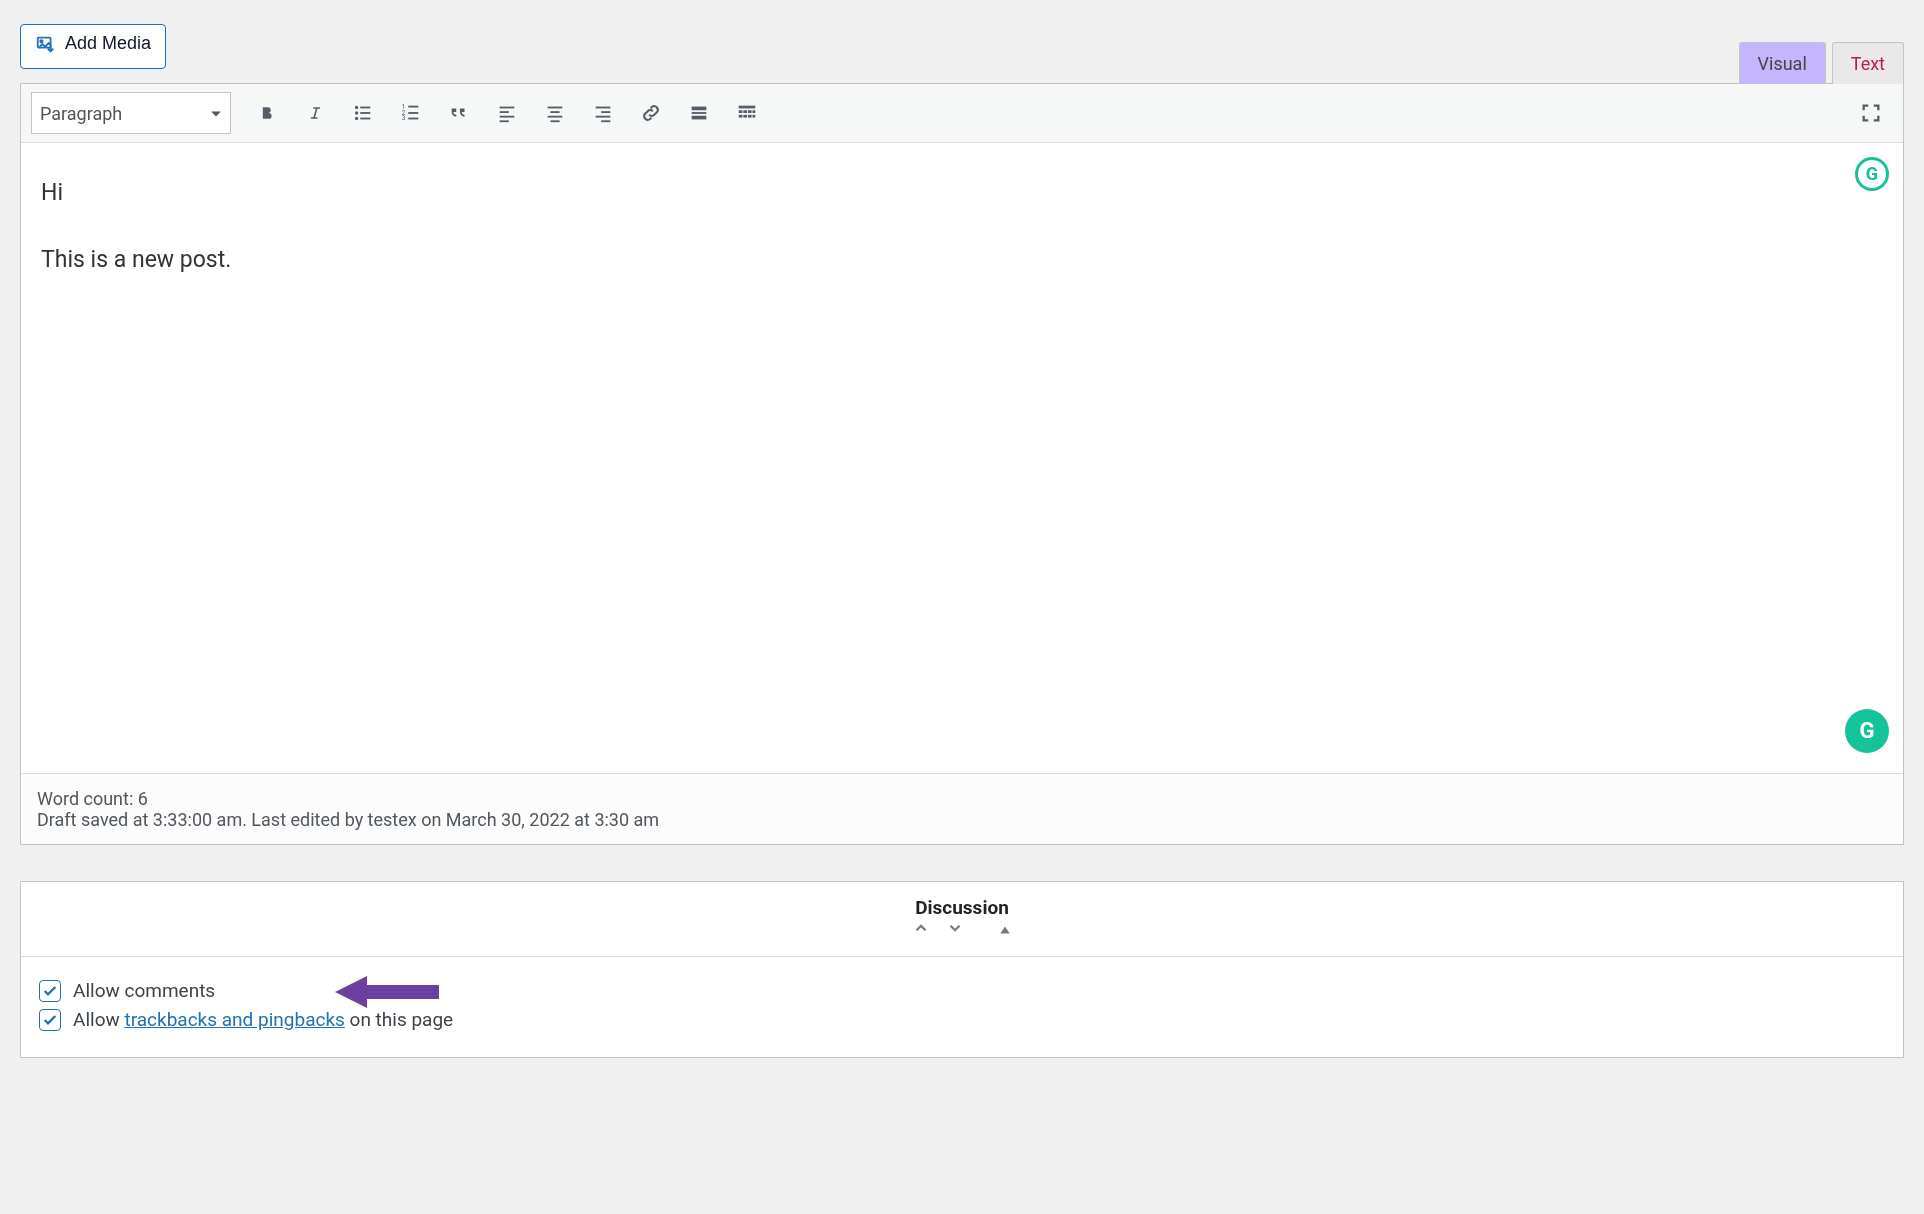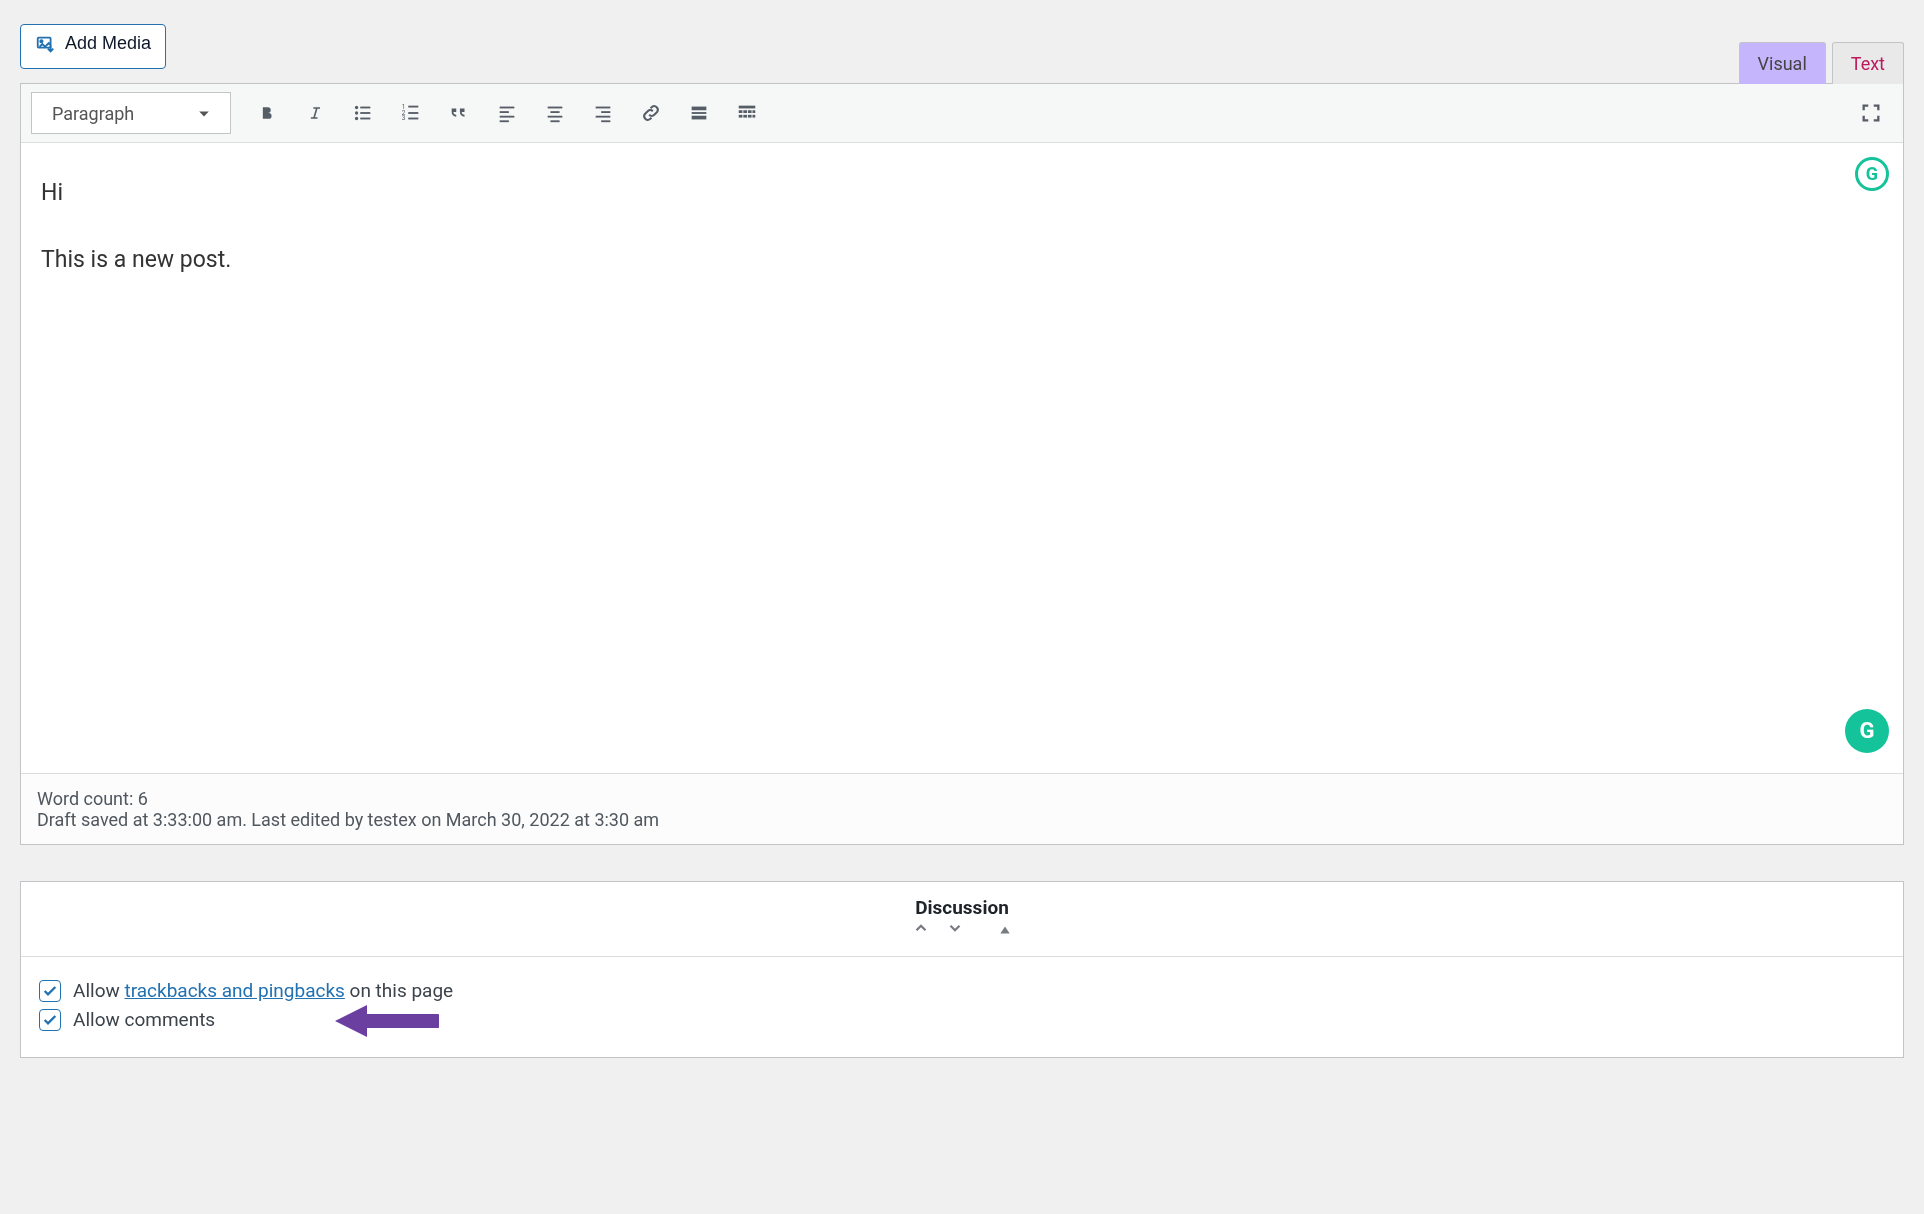--- a/index.html
+++ b/index.html
@@ -55,21 +55,21 @@
     padding: 8px 10px;
     background: #f6f7f7;
     border-bottom: 1px solid #dcdcde;
   }
   .para-select {
     display: flex;
     align-items: center;
     justify-content: space-between;
     width: 200px;
     height: 42px;
-    padding: 0 20px;
+    padding: 0 8px;
     background: #fff;
     border: 1px solid #c3c4c7;
     font-size: 18px;
     color: #555;
     cursor: pointer;
     margin-right: 10px;
   }
   .tbtn {
     width: 44px;
     height: 42px;
@@ -305,34 +305,34 @@
             </svg></span>
       </div>
     </div>
     <div class="disc-body">
       <div class="disc-row">
         <div class="chk checked">
           <svg width="16" height="16" viewBox="0 0 24 24" fill="none" stroke="#2271b1" stroke-width="3.5">
               <path d="M4 12l5 5L20 6"></path>
             </svg>
         </div>
-        <span>
-          <span>Allow </span><a class="wp-link" href="#">trackbacks and pingbacks</a><span> on this page</span>
-        </span>
-      </div>
-      <div class="disc-row">
-        <div class="chk checked">
-          <svg width="16" height="16" viewBox="0 0 24 24" fill="none" stroke="#2271b1" stroke-width="3.5">
-              <path d="M4 12l5 5L20 6"></path>
-            </svg>
-        </div>
         <span>Allow comments</span>
         <div class="arrow-annot">
           <svg width="110" height="42" viewBox="0 0 110 42">
               <path d="M108 21 L30 21" stroke="#6b3fa0" stroke-width="14" stroke-linecap="round"></path>
               <path d="M38 5 L6 21 L38 37 Z" fill="#6b3fa0"></path>
             </svg>
         </div>
       </div>
+      <div class="disc-row">
+        <div class="chk checked">
+          <svg width="16" height="16" viewBox="0 0 24 24" fill="none" stroke="#2271b1" stroke-width="3.5">
+              <path d="M4 12l5 5L20 6"></path>
+            </svg>
+        </div>
+        <span>
+          <span>Allow </span><a class="wp-link" href="#">trackbacks and pingbacks</a><span> on this page</span>
+        </span>
+      </div>
     </div>
   </div>
 
 </div>
 
 </body></html>

